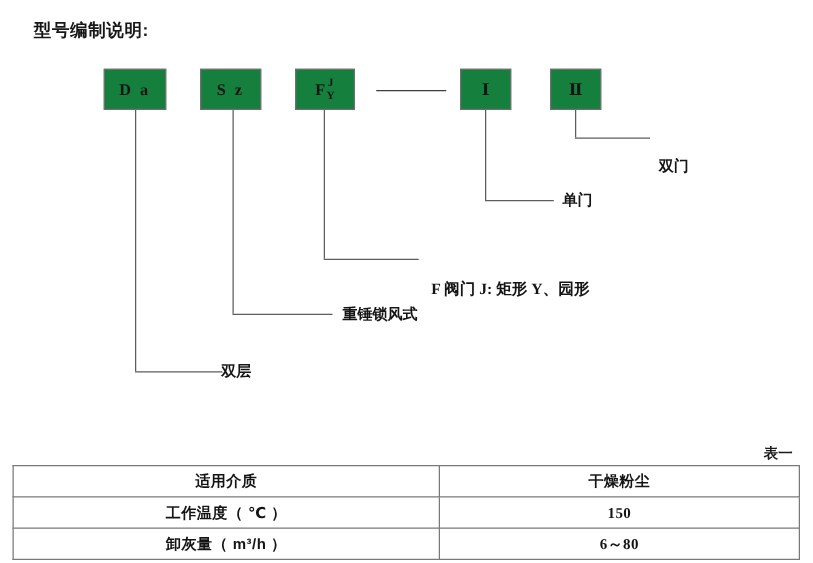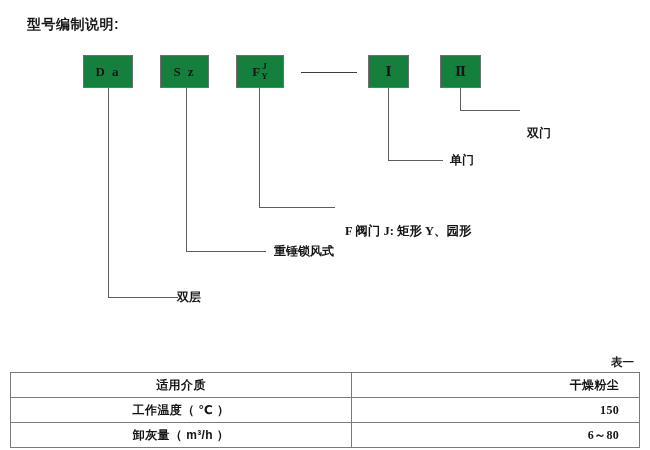--- a/index.html
+++ b/index.html
@@ -100,21 +100,20 @@
   #perf-table td.label-cell{
     width:300px;
     font-weight:bold;
     font-family:"Liberation Sans","DejaVu Sans",sans-serif;
     letter-spacing:.4px;
   }
   #perf-table td.value-cell{
     font-family:"Liberation Serif","DejaVu Serif",serif;
     font-weight:bold;
     letter-spacing:.3px;
-    text-align:right;
   }
   #perf-table tr:first-child td.value-cell{
     font-family:"Liberation Sans","DejaVu Sans",sans-serif;
   }
 </style>
 </head>
 <body>
 
 <div class="page">
 

